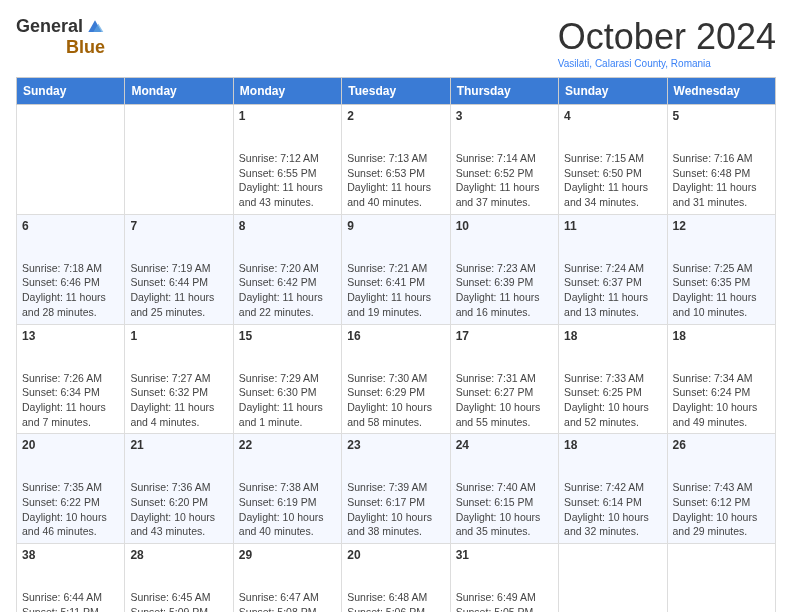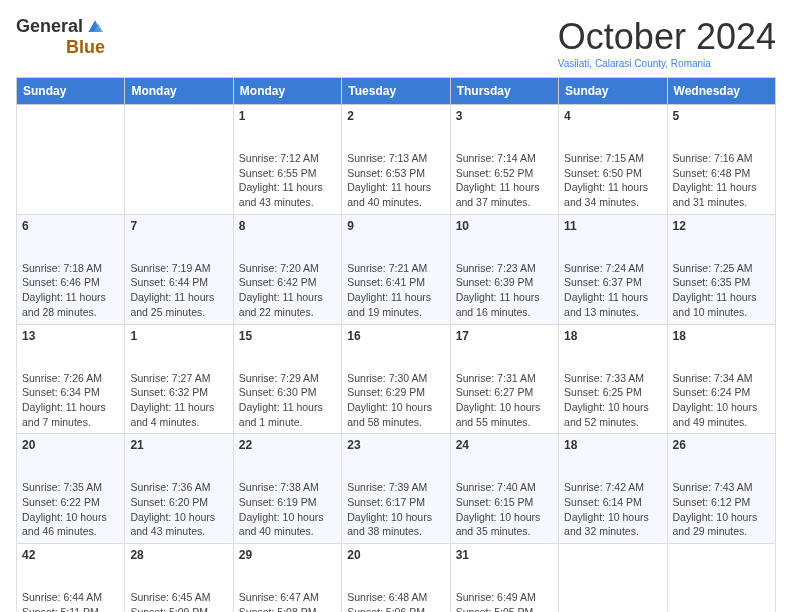--- a/index.html
+++ b/index.html
@@ -237,21 +237,21 @@
           <span class="day-number">18</span>
           <div class="day-info">Sunrise: 7:42 AM<br>Sunset: 6:14 PM<br>Daylight: 10 hours and 32 minutes.</div>
         </td>
         <td>
           <span class="day-number">26</span>
           <div class="day-info">Sunrise: 7:43 AM<br>Sunset: 6:12 PM<br>Daylight: 10 hours and 29 minutes.</div>
         </td>
       </tr>
       <tr>
         <td>
-          <span class="day-number">42</span>
+          <span class="day-number">38</span>
           <div class="day-info">Sunrise: 6:44 AM<br>Sunset: 5:11 PM<br>Daylight: 10 hours and 26 minutes.</div>
         </td>
         <td>
           <span class="day-number">28</span>
           <div class="day-info">Sunrise: 6:45 AM<br>Sunset: 5:09 PM<br>Daylight: 10 hours and 23 minutes.</div>
         </td>
         <td>
           <span class="day-number">29</span>
           <div class="day-info">Sunrise: 6:47 AM<br>Sunset: 5:08 PM<br>Daylight: 10 hours and 21 minutes.</div>
         </td>

